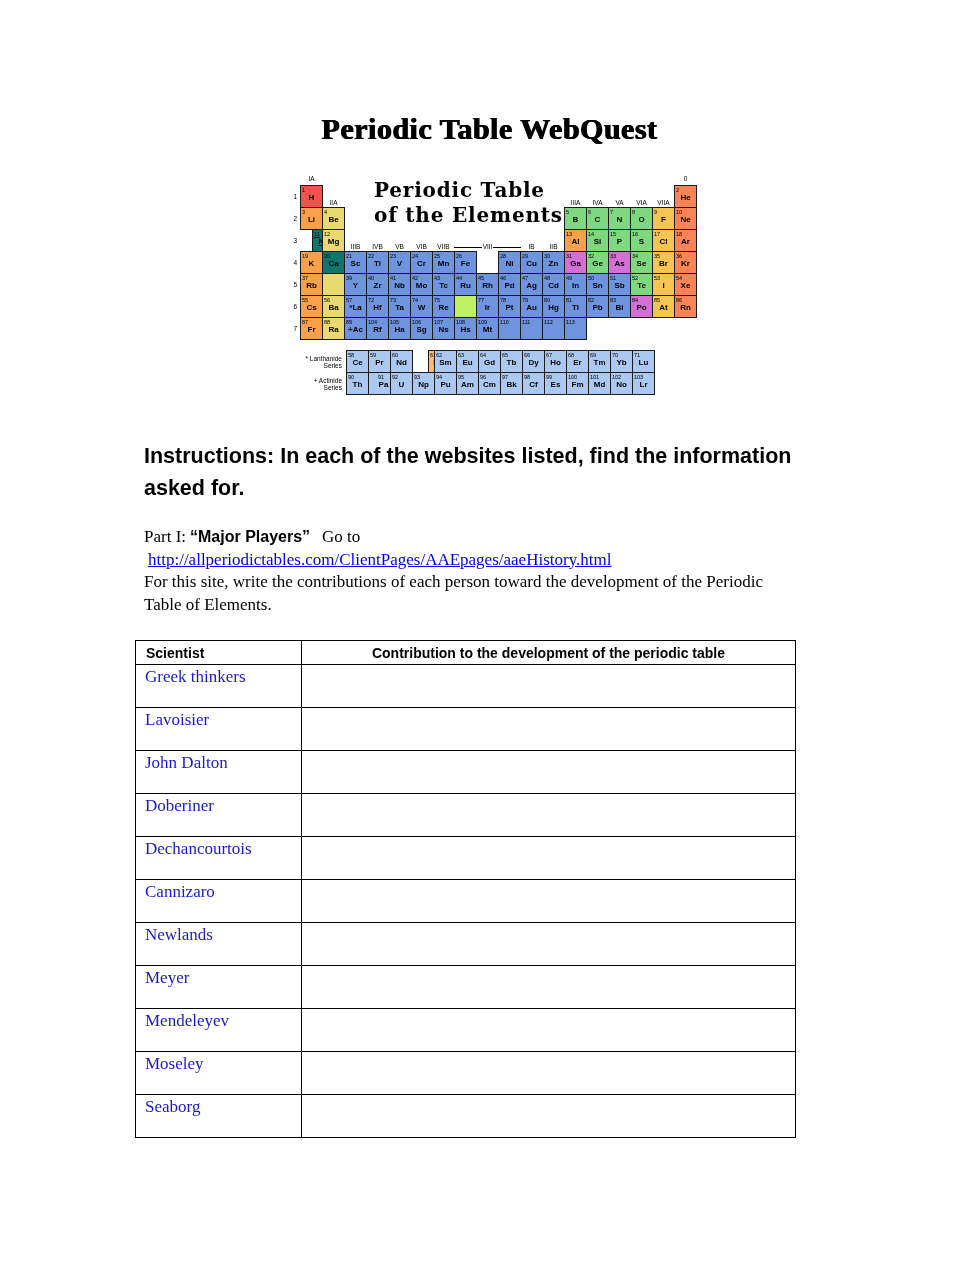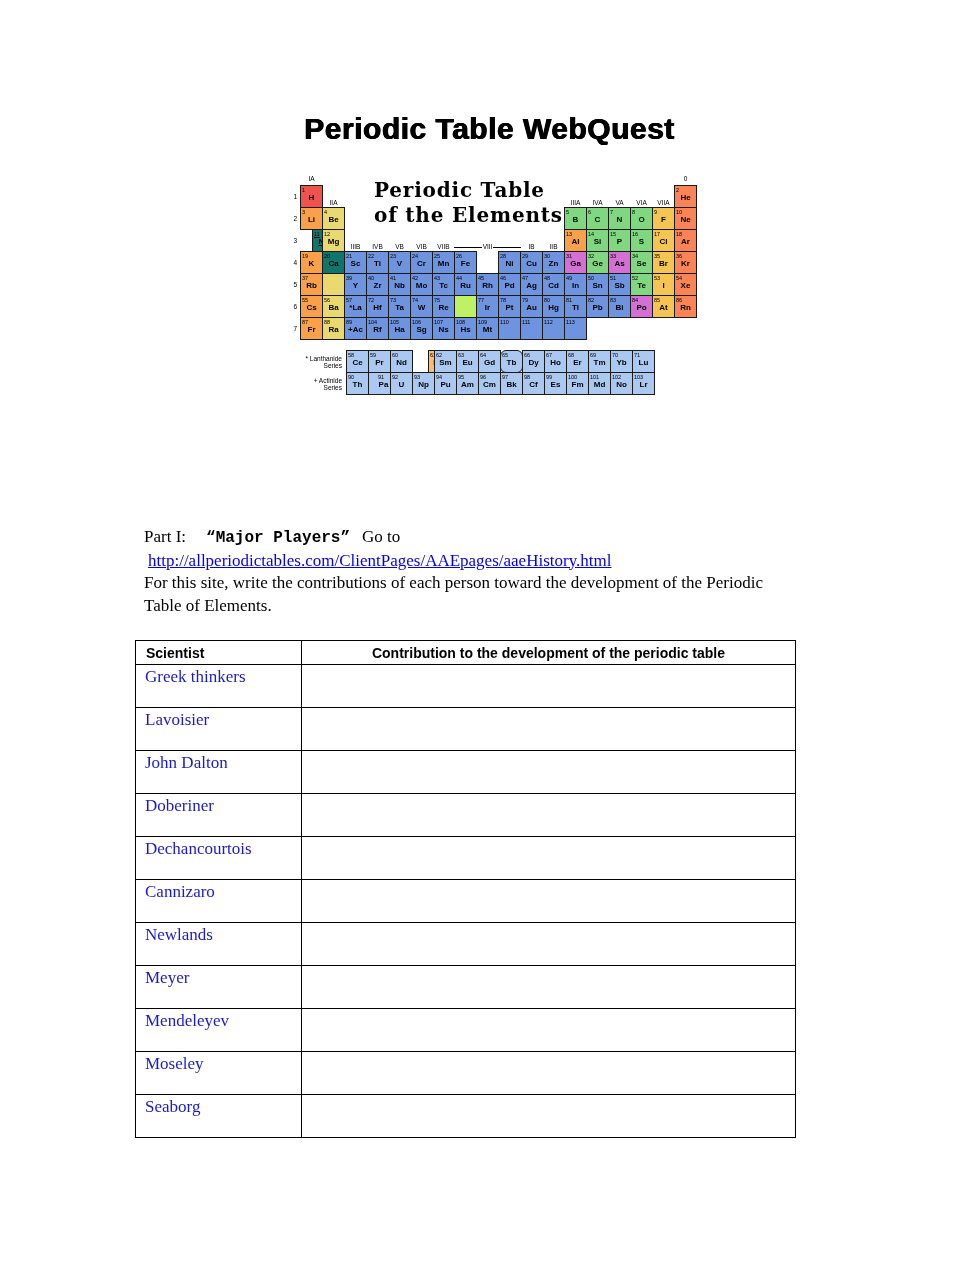--- a/index.html
+++ b/index.html
@@ -3,21 +3,21 @@
 <meta charset="utf-8">
 <title>Periodic Table WebQuest</title>
 <style>
   *{margin:0;padding:0;box-sizing:border-box;}
   html,body{background:#fff;}
   .page{position:relative;width:979px;height:1266px;margin:0 auto;background:#fff;
         font-family:"Liberation Serif",serif;color:#000;overflow:hidden;}
 
   
   .doc-title{position:absolute;top:112px;left:0;width:100%;text-align:center;
-             font-family:Liberation Sans, sans-serif;font-weight:bold;font-size:30px;
+             font-family:Liberation Serif, serif;font-weight:bold;font-size:30px;
              letter-spacing:.5px;text-shadow:.6px 0 currentColor,-.4px 0 currentColor;}
 
   
   .figure{position:absolute;left:288px;top:172px;width:420px;height:232px;}
   .pt-title{position:absolute;left:86px;top:6px;font-family:"DejaVu Serif",serif;
             font-weight:bold;font-size:20px;line-height:25px;letter-spacing:.8px;}
   .el{position:absolute;width:23px;height:23px;border:1px solid #1a1a1a;}
   .el .en{display:block;font-family:"Liberation Sans",sans-serif;font-size:5.5px;
           line-height:6px;padding:1px 0 0 1px;}
   .el .es{display:block;text-align:center;font-family:"Liberation Sans",sans-serif;
@@ -33,21 +33,21 @@
         font-family:"Liberation Sans",sans-serif;font-size:6.5px;line-height:7px;}
 
   
   .instructions{position:absolute;left:144px;top:440px;width:700px;
         font-family:"Liberation Sans",sans-serif;font-weight:bold;
         font-size:21.5px;line-height:32px;}
 
   
   .part1{position:absolute;left:144px;top:526px;width:655px;font-size:17px;line-height:22.5px;}
   .part1 p{margin:0;}
-  .p1-line .mp{font-family:Liberation Mono, monospace;font-size:16px;margin:0 12px 0 20px;}
+  .p1-line .mp{font-family:Liberation Sans, sans-serif;font-size:16px;margin:0 12px 0 4px;}
   .p1-link a{color:var(--link-color,#0000EE);text-decoration:underline;margin-left:4px;}
 
   
   .sci-table{position:absolute;left:135px;top:640px;width:661px;border-collapse:collapse;
              table-layout:fixed;}
   .sci-table th,.sci-table td{border:1px solid #000;}
   .sci-table th{font-family:"Liberation Sans",sans-serif;font-size:14px;height:24px;}
   .th-sci{width:166px;text-align:left;padding-left:10px;}
   .th-contrib{text-align:center;}
   .sci-table td{height:43px;vertical-align:top;}
@@ -458,21 +458,21 @@
         <span class="es">Sm</span>
       </div>
       <div class="el" style="left: 168px; top: 178px; background: rgb(170, 200, 240);">
         <span class="en">63</span>
         <span class="es">Eu</span>
       </div>
       <div class="el" style="left: 190px; top: 178px; background: rgb(170, 200, 240);">
         <span class="en">64</span>
         <span class="es">Gd</span>
       </div>
-      <div class="el" style="left: 212px; top: 178px; background: rgb(170, 200, 240); border-radius: 6px;">
+      <div class="el" style="left: 212px; top: 178px; background: rgb(170, 200, 240);">
         <span class="en">65</span>
         <span class="es">Tb</span>
       </div>
       <div class="el" style="left: 234px; top: 178px; background: rgb(170, 200, 240);">
         <span class="en">66</span>
         <span class="es">Dy</span>
       </div>
       <div class="el" style="left: 256px; top: 178px; background: rgb(170, 200, 240);">
         <span class="en">67</span>
         <span class="es">Ho</span>
@@ -544,20 +544,21 @@
       <div class="el" style="left: 322px; top: 200px; background: rgb(170, 200, 240);">
         <span class="en">102</span>
         <span class="es">No</span>
       </div>
       <div class="el" style="left: 344px; top: 200px; background: rgb(170, 200, 240);">
         <span class="en">103</span>
         <span class="es">Lr</span>
       </div>
     </div>
 
+  <div class="instructions">Instructions: In each of the websites listed, find the information asked for.</div>
 
   <div class="part1">
     <p class="p1-line">
       <span>Part I:</span><b class="mp">“Major Players”</b><span>Go to</span>
     </p>
     <p class="p1-link">
       <a href="#">http://allperiodictables.com/ClientPages/AAEpages/aaeHistory.html</a>
     </p>
     <p class="p1-desc">For this site, write the contributions of each person toward the development of the Periodic Table of Elements.</p>
   </div>

